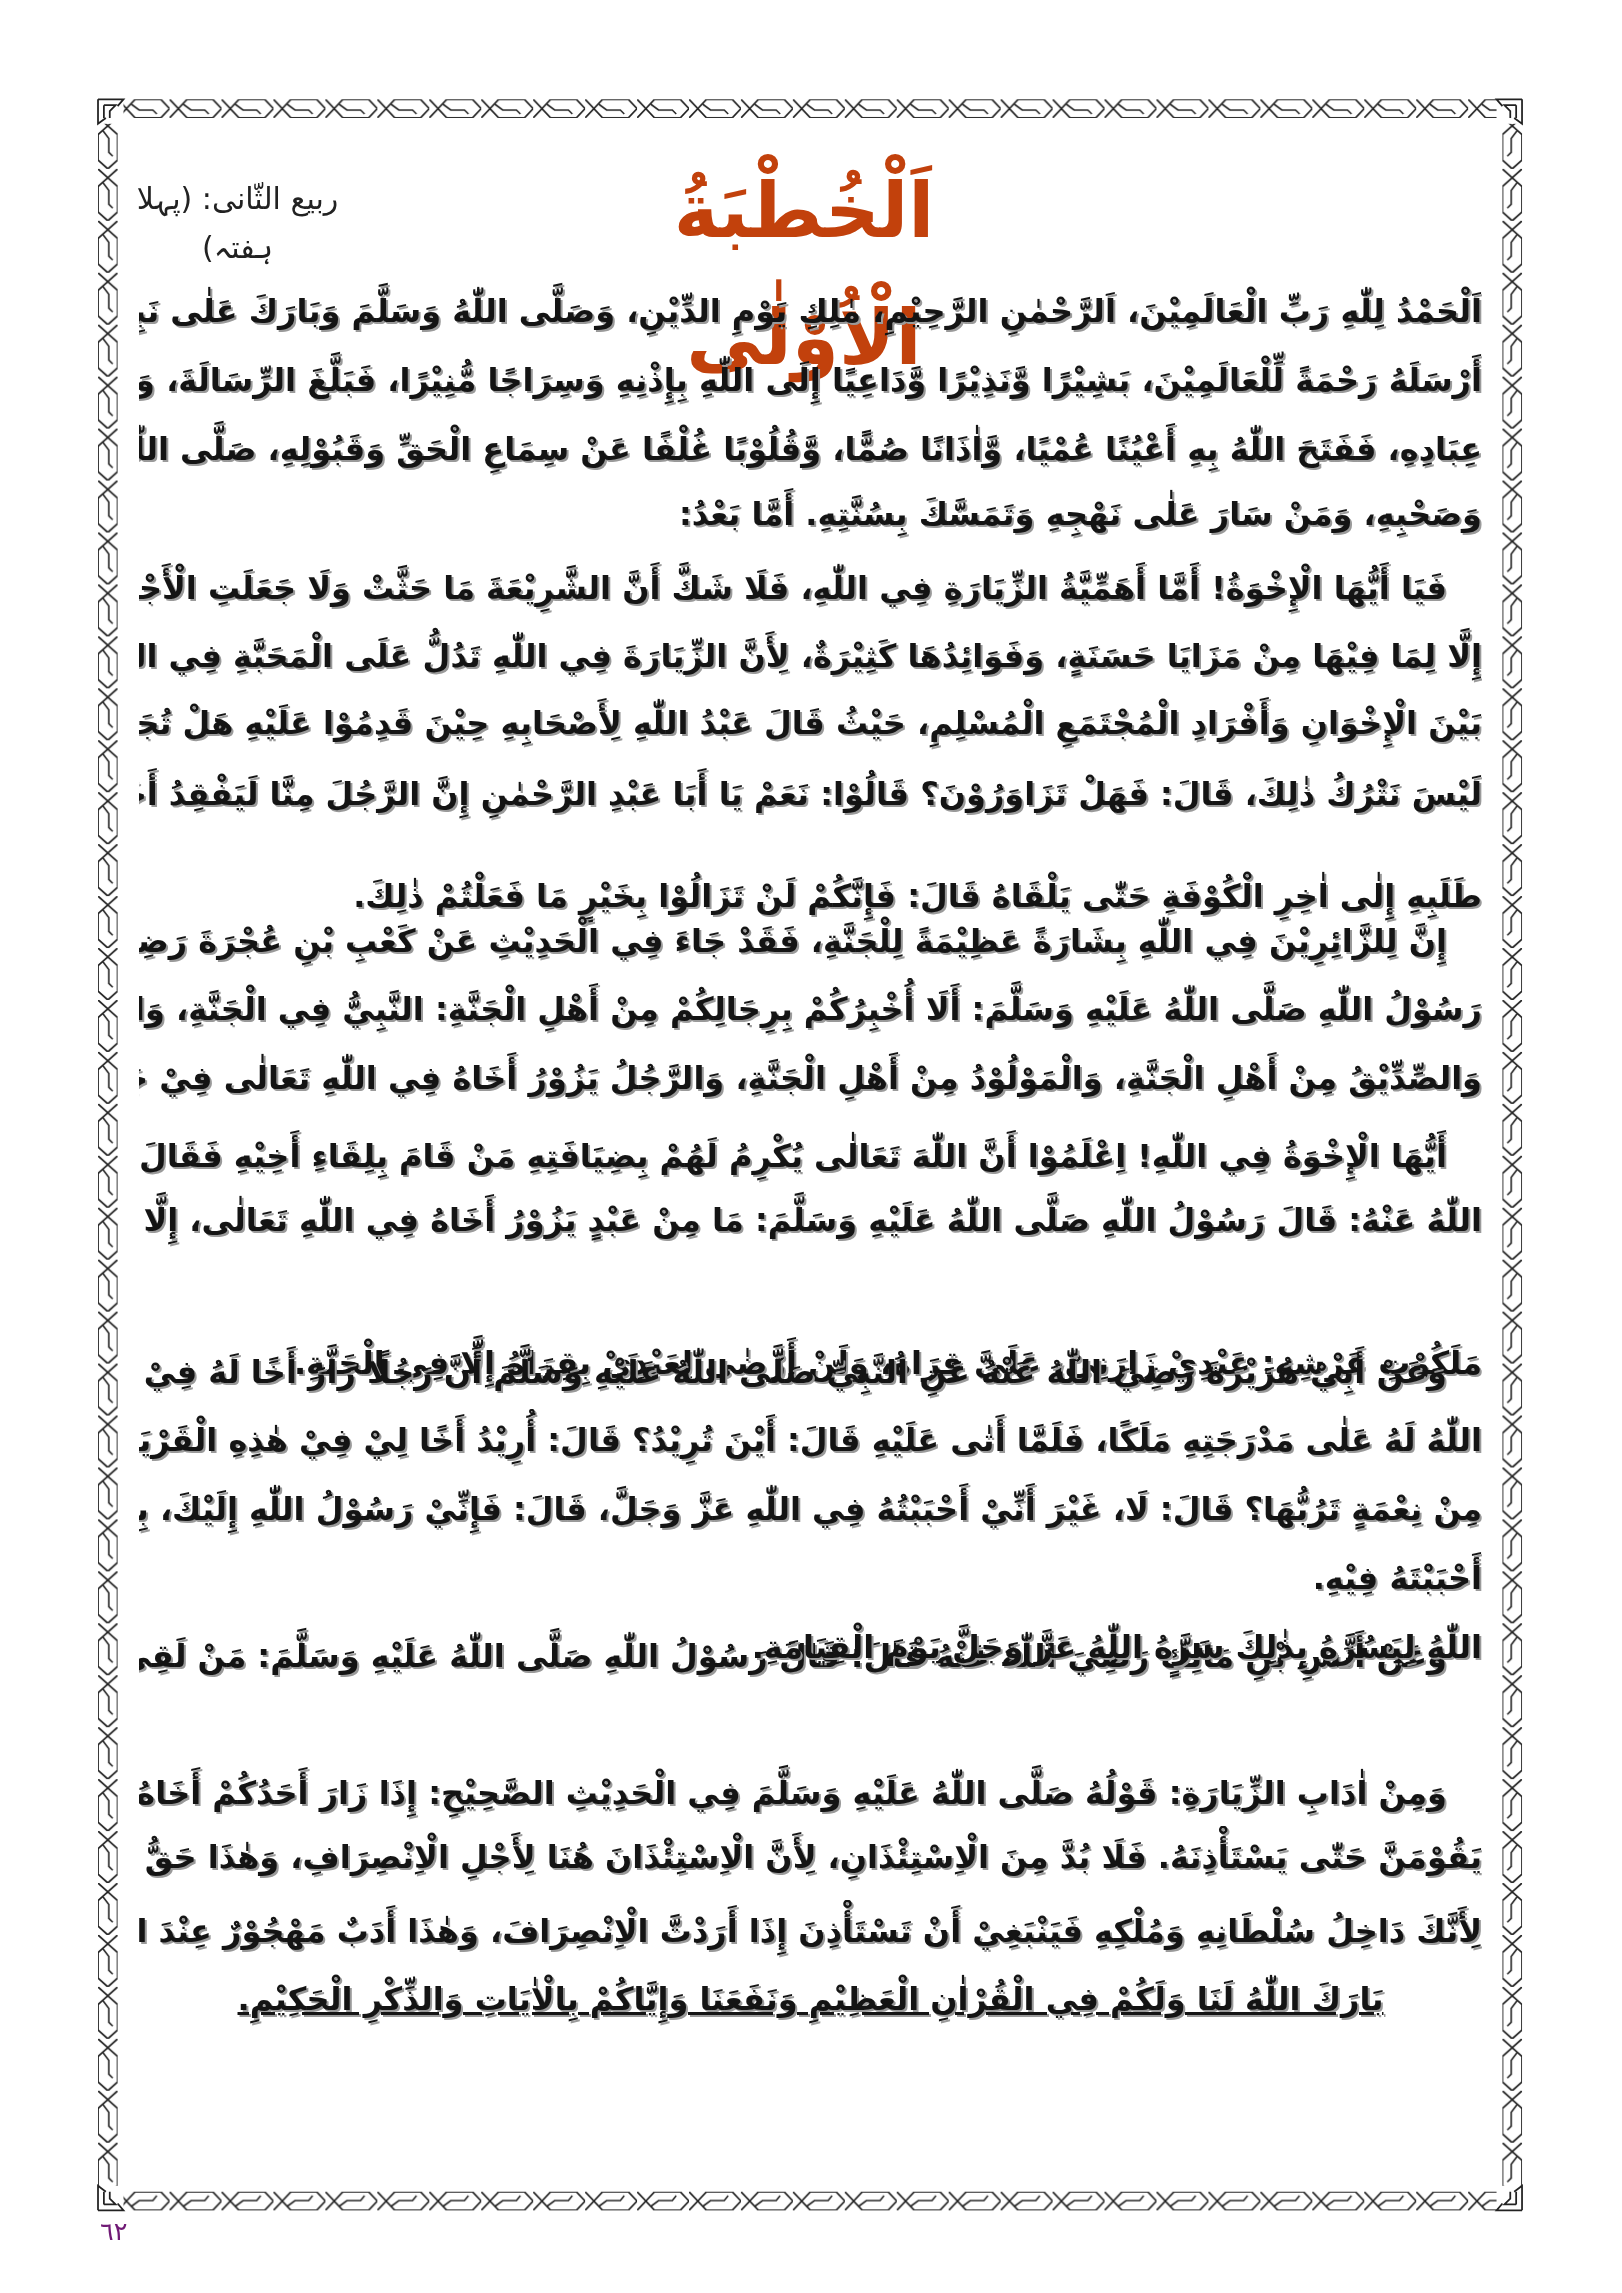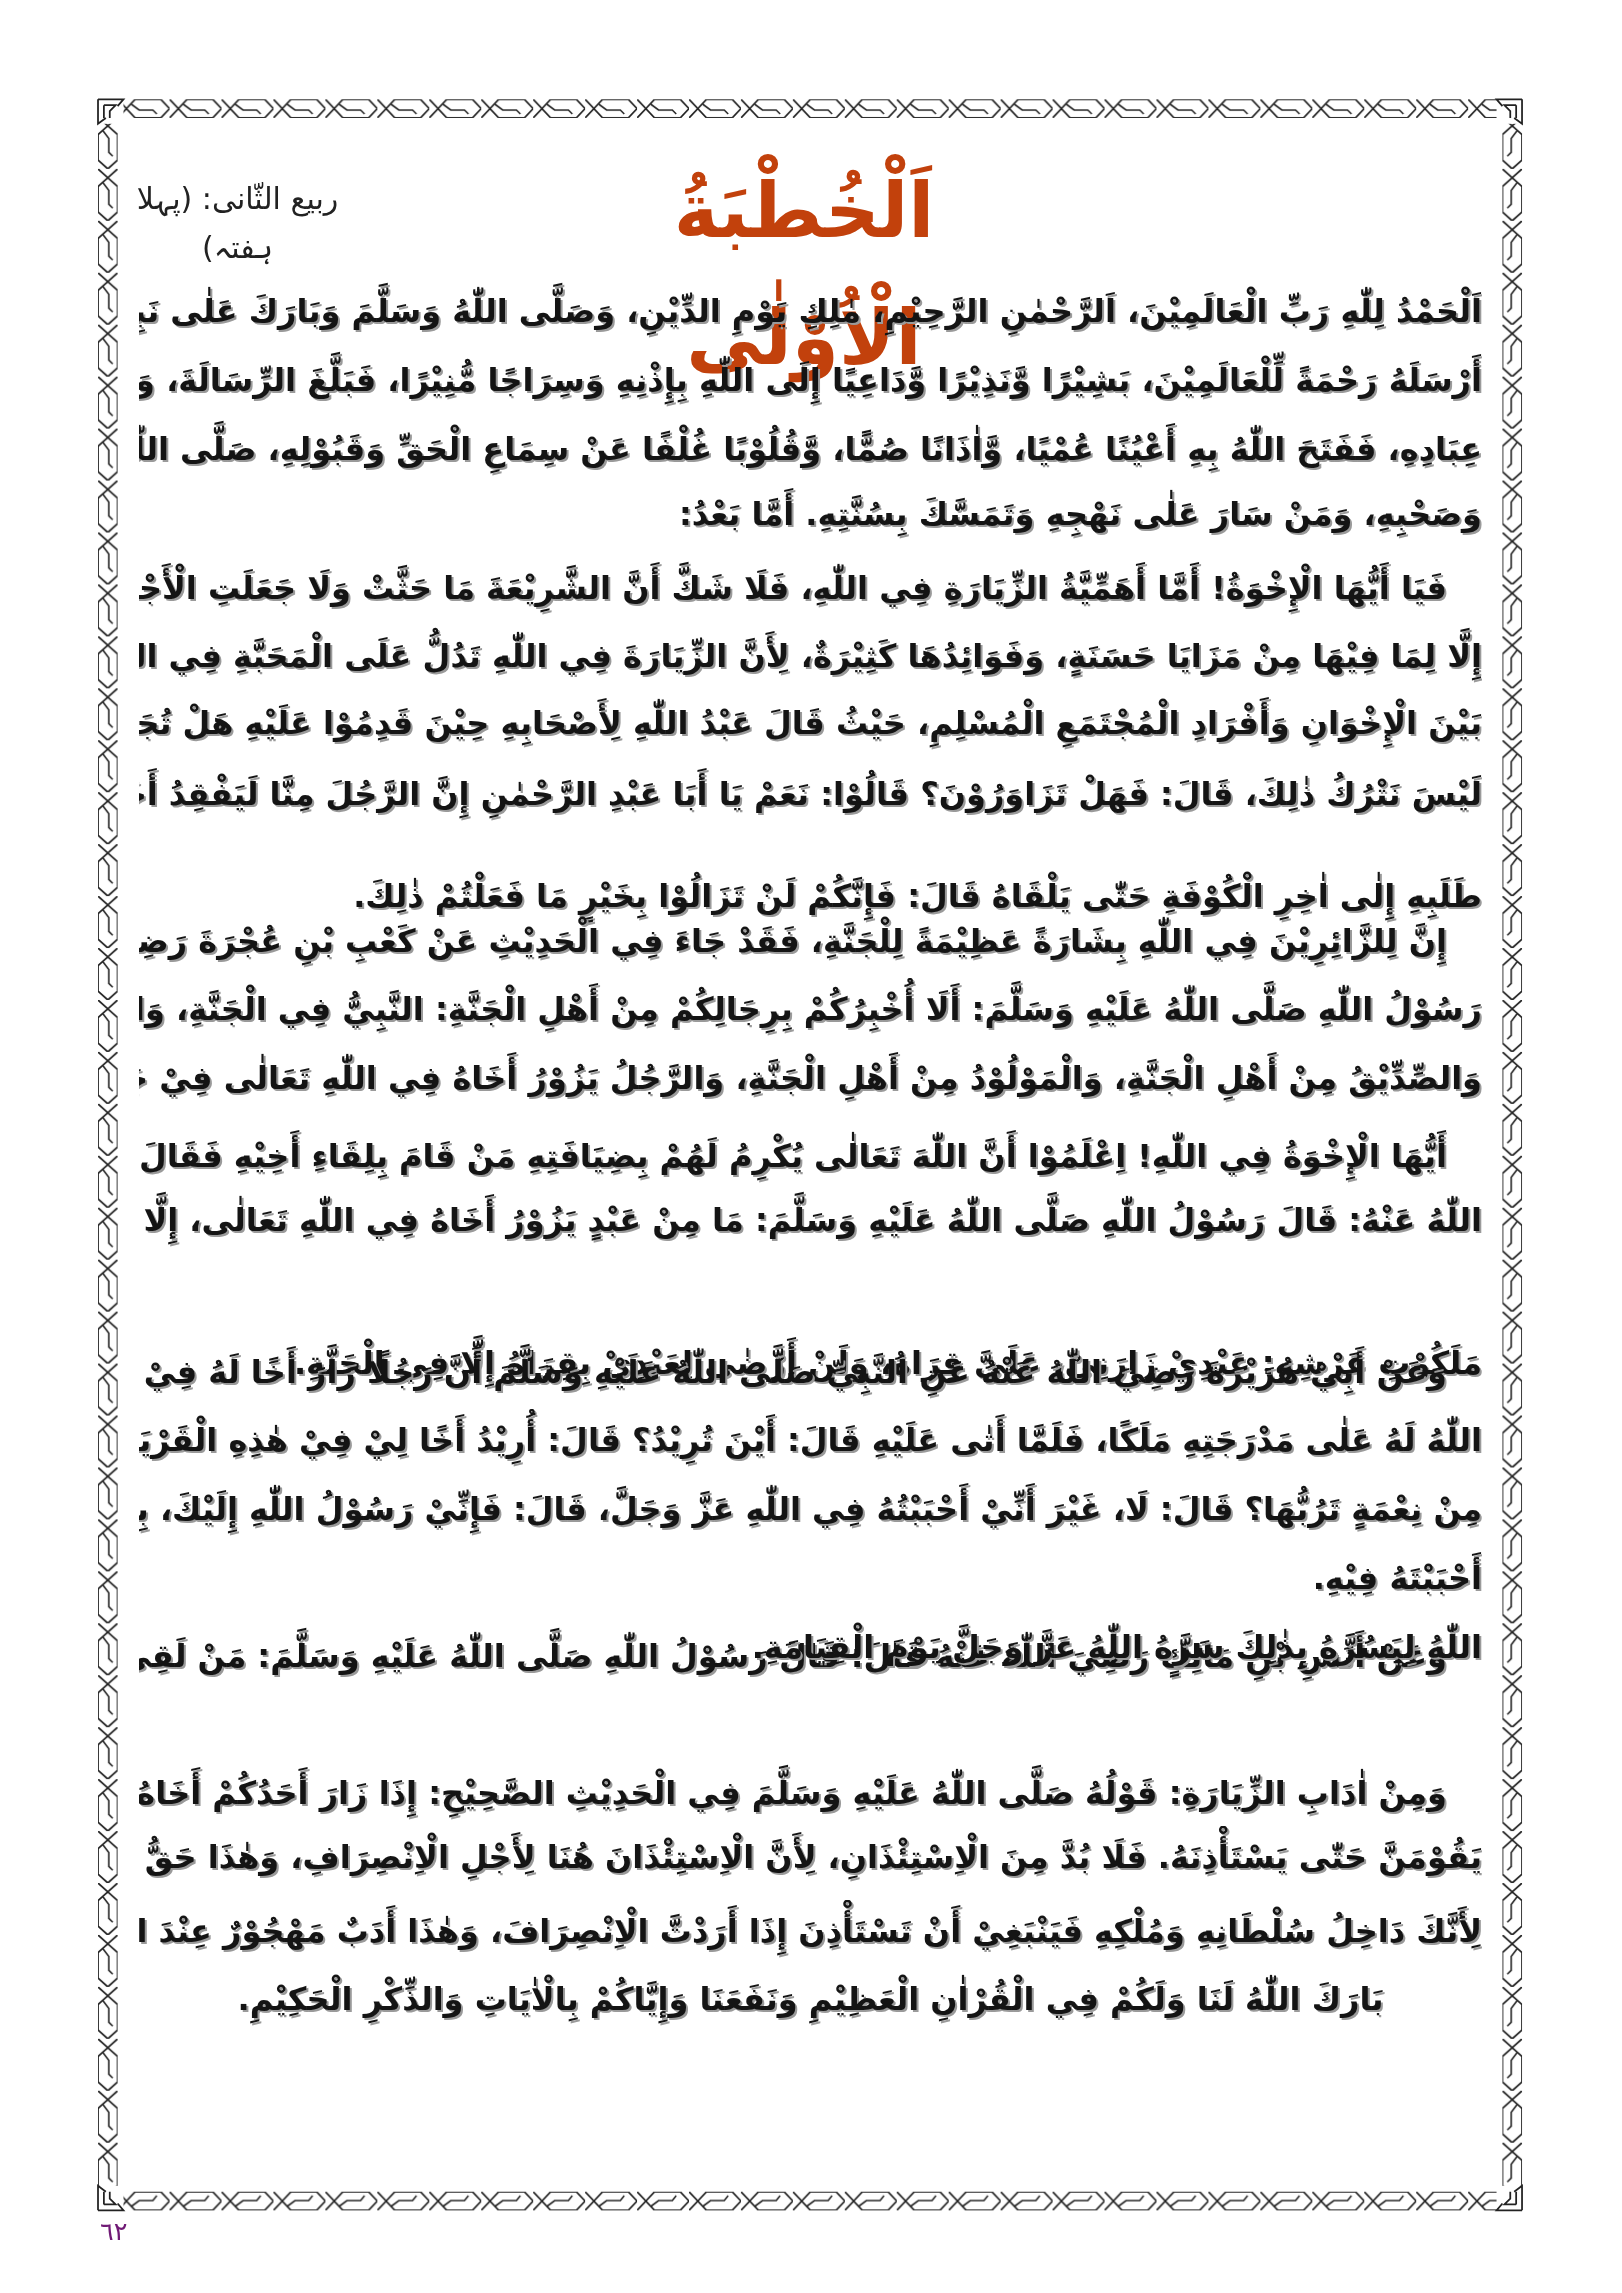--- a/index.html
+++ b/index.html
@@ -23,21 +23,21 @@
   .text-line {
     position: absolute; height: 63px; line-height: 63px;
     direction: rtl; font-family: "DejaVu Sans", sans-serif; font-weight: bold;
     font-size: 32px; color: #141414; white-space: nowrap; overflow: hidden;
     text-align: justify; text-align-last: justify;
     text-shadow: 2px 2px 0 #9a9a9a;
   }
   .text-line.full { left: 139px; width: 1343px; }
   .text-line.indent { left: 139px; width: 1308px; }
   .text-line.short { text-align-last: right; }
-  .text-line.center { text-align: left; text-align-last: center; }
+  .text-line.center { text-align: left; text-align-last: center; text-decoration: underline; }
 
   .page-number {
     position: absolute; left: 100px; top: 2217px; width: 39px; height: 29px;
     font-size: 25.5px; line-height: 29px; text-align: left; color: #701a75; direction: rtl;
   }
 </style>
 </head>
 <body>
 
 <div class="page">

